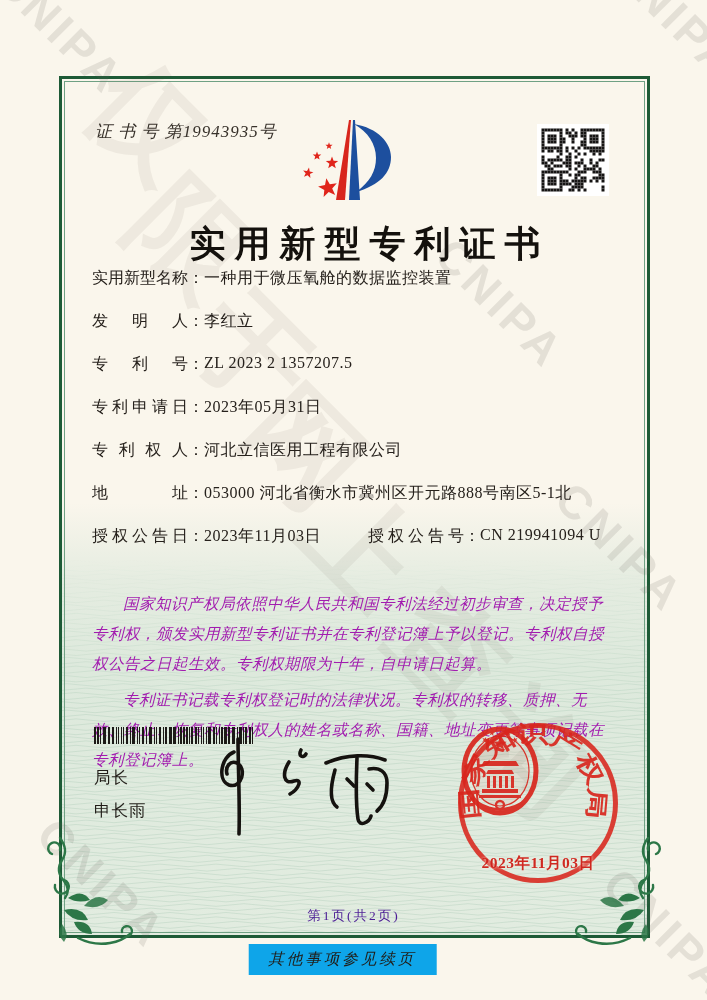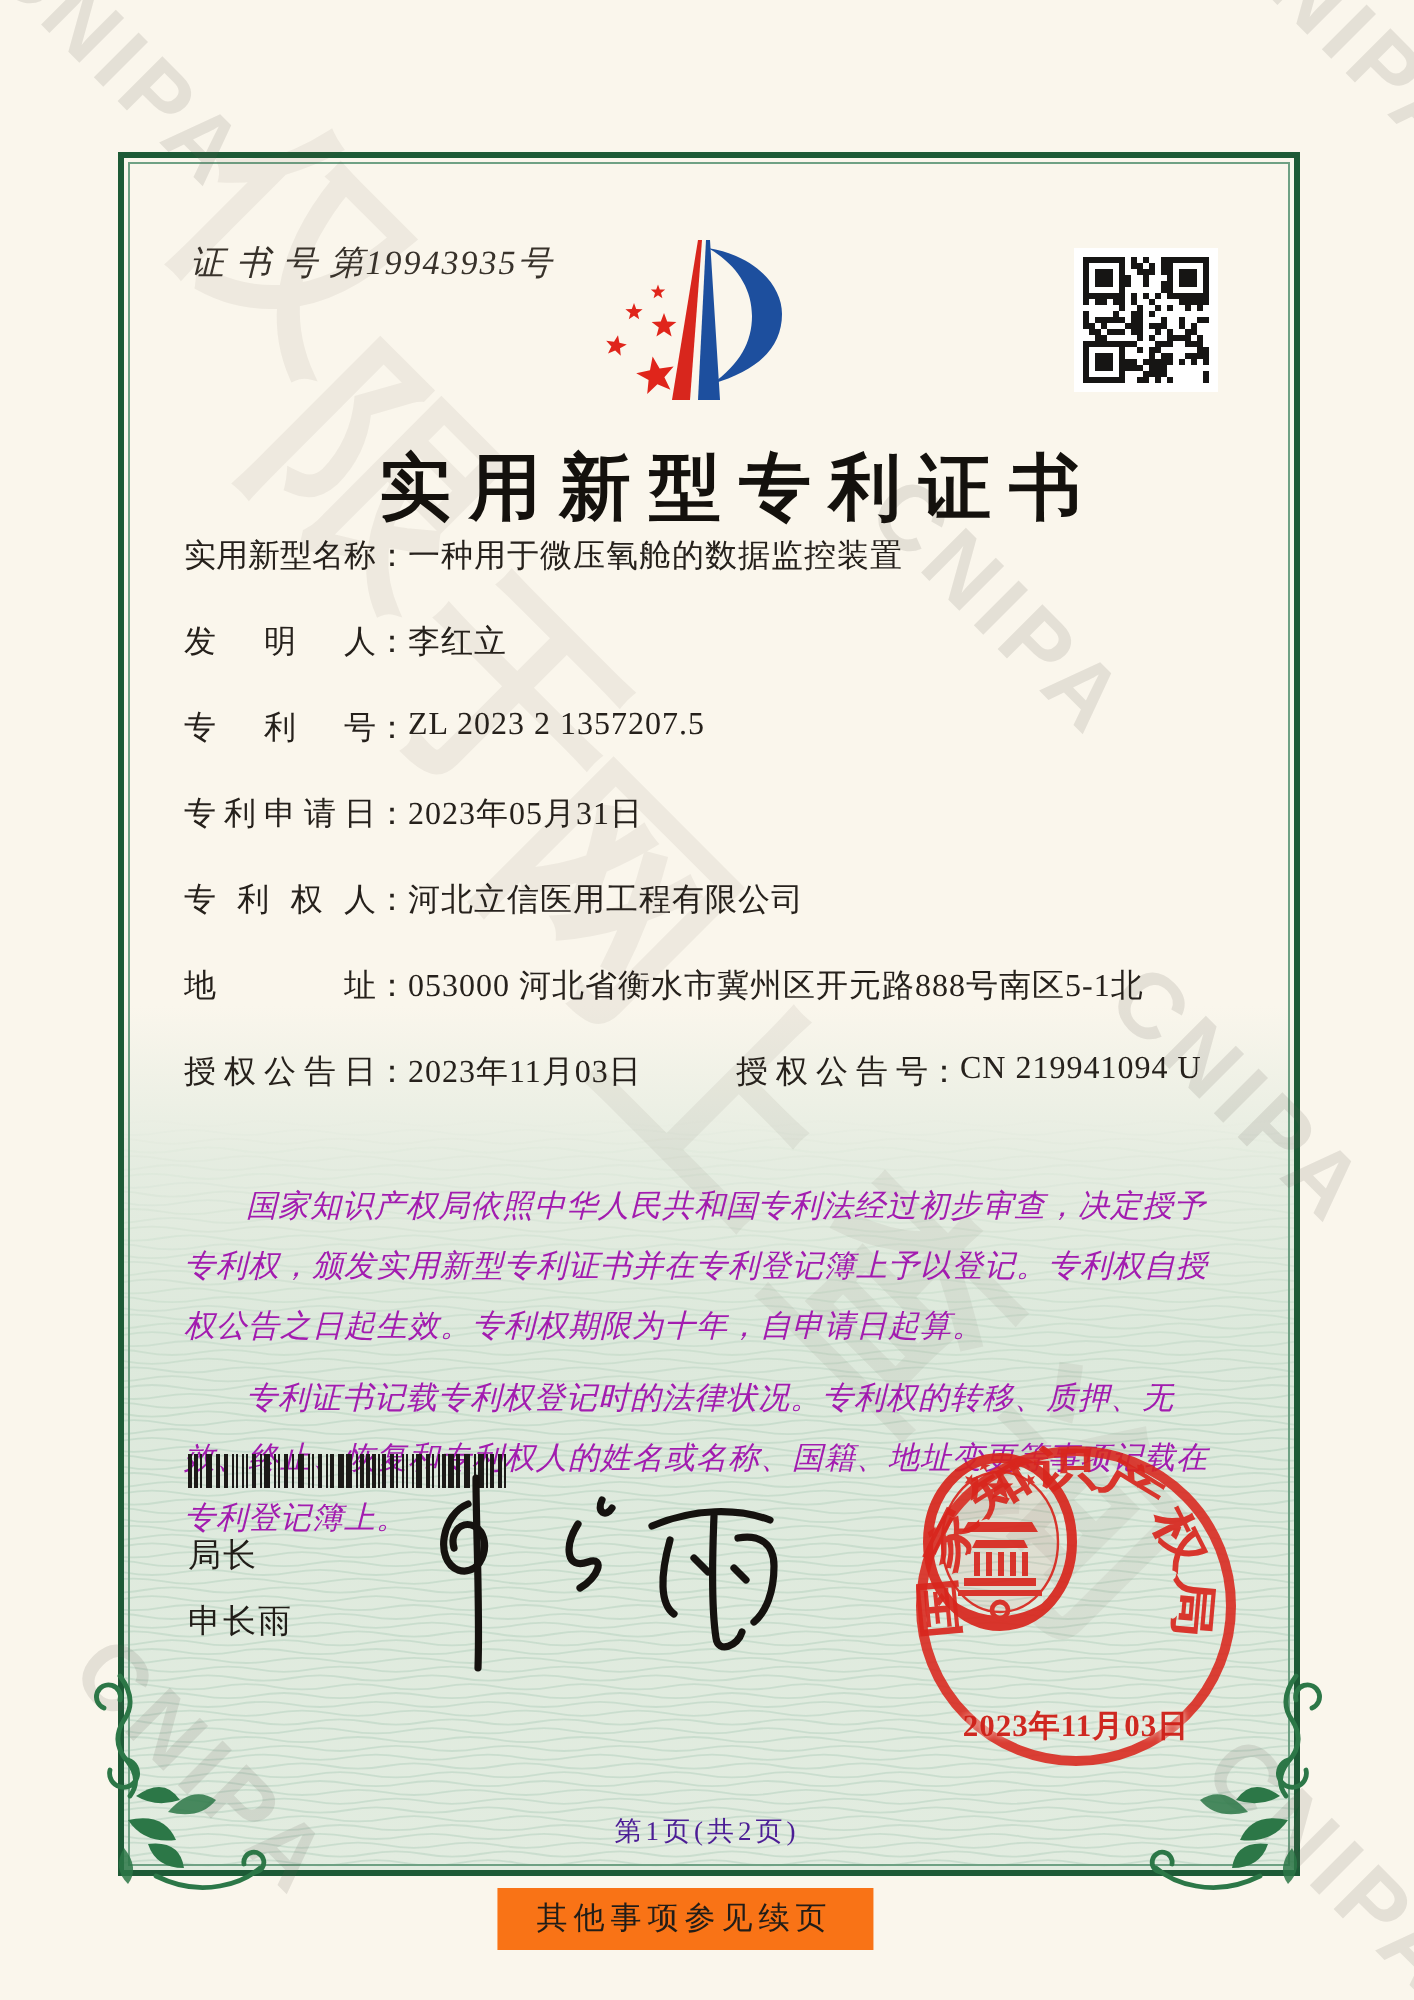--- a/index.html
+++ b/index.html
@@ -81,21 +81,21 @@
     font-size:15.5px;font-weight:bold;color:rgba(205,30,22,0.95);letter-spacing:0.5px;
     text-shadow:0 0 3px #f6f2e6;
   }
   .emblem{position:absolute;left:28px;top:26px;z-index:1;opacity:0.92;}
   .page-indicator{
     position:absolute;left:0;top:907px;width:707px;text-align:center;
     font-size:13.5px;color:#4c1d95;letter-spacing:2px;
   }
   .footer-note{
     position:absolute;left:50%;top:944px;transform:translateX(-56%);z-index:7;
-    background:#f97316;padding:5px 20px;font-size:15.5px;
+    background:#0ea5e9;padding:5px 20px;font-size:15.5px;font-style:italic;
     letter-spacing:3px;color:#211d18;
   }
 </style>
 </head>
 <body>
 
 <div class="wm-layer" id="wm-layer">
     <div class="wm-latin" style="left: -20px; top: 2px;">CNIPA</div>
     <div class="wm-latin" style="left: 594px; top: -12px;">CNIPA</div>
     <div class="wm-latin" style="left: 420px; top: 276px;">CNIPA</div>

